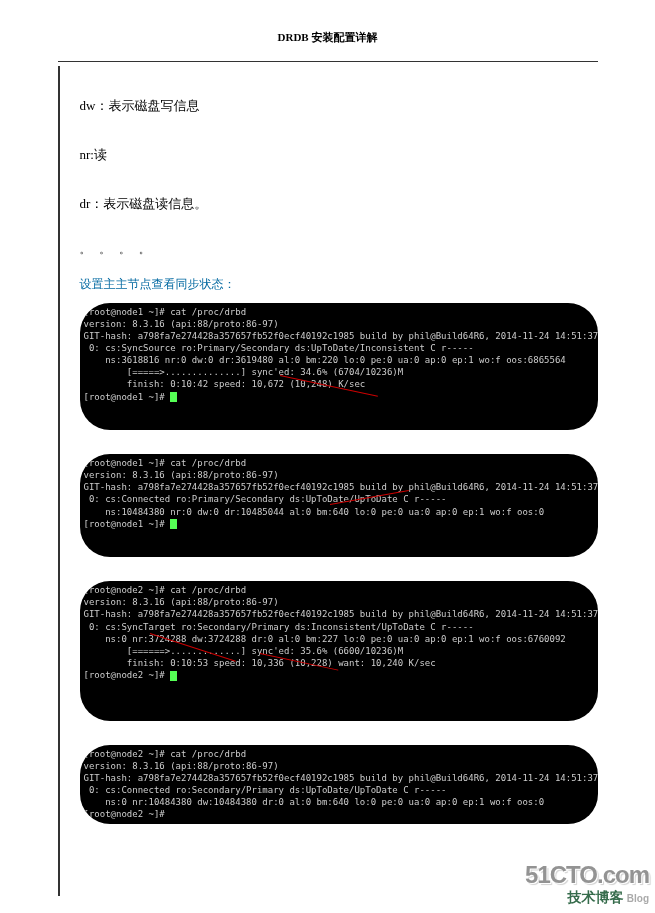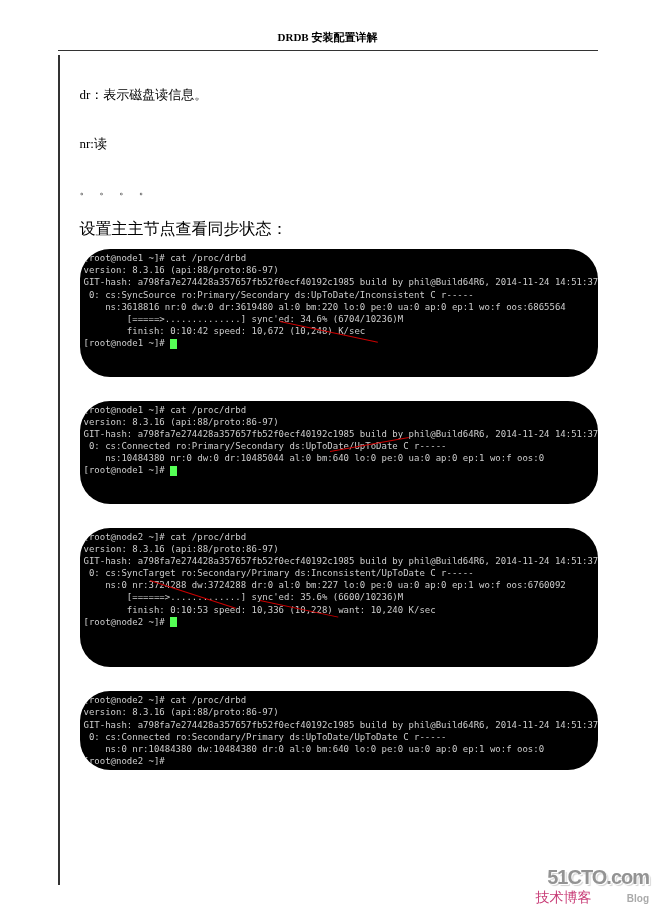--- a/index.html
+++ b/index.html
@@ -15,21 +15,21 @@
     .page {
       width: 540px;
       margin: 0 auto;
       padding-top: 30px;
       position: relative;
     }
     .header-title {
       text-align: center;
       font-size: 11px;
       font-weight: bold;
-      padding-bottom: 5px;
+      padding-bottom: 16px;
       border-bottom: 1px solid #333;
       margin-bottom: 4px;
     }
     .content-area {
       border-left: 2px solid #333;
       padding-left: 20px;
       padding-top: 30px;
       min-height: 830px;
     }
     .text-line {
@@ -38,24 +38,24 @@
       margin-bottom: 28px;
       color: #000;
     }
     .small-text {
       font-size: 11px;
       color: #333;
       margin-bottom: 18px;
       letter-spacing: 3px;
     }
     .section-title {
-      font-size: 16px;
+      font-size: 12px;
       line-height: 1.6;
       margin-bottom: 8px;
-      color: #000000;
+      color: #0369a1;
     }
     .terminal {
       background: #000;
       color: #ccc;
       font-family: "Consolas", "Monaco", monospace;
       font-size: 9px;
       line-height: 1.35;
       padding: 3px 4px;
       margin-bottom: 24px;
       white-space: pre;
@@ -78,51 +78,51 @@
     }
     .watermark {
       position: absolute;
       right: 6px;
       bottom: 6px;
       text-align: right;
       color: #777;
       font-family: Arial, sans-serif;
     }
     .watermark .big {
-      font-size: 20px;
+      font-size: 24px;
       font-weight: 900;
       color: #888;
       letter-spacing: -1px;
       text-shadow: 1px 1px 0 #fff, 2px 2px 1px rgba(0,0,0,0.2);
       opacity: 0.9;
     }
     .watermark .sub {
       font-size: 14px;
-      font-weight: normal;
-      color: #be185d;
+      font-weight: bold;
+      color: #14532d;
       text-shadow: 1px 1px 0 #fff;
       opacity: 0.85;
     }
     .watermark .small {
       font-size: 10px;
       color: #aaa;
       font-weight: bold;
-      margin-left: 32px;
     }
   </style>
 </head>
 <body>
 
 <div class="page">
   <div class="header-title">DRDB 安装配置详解</div>
 
   <div class="content-area">
 
+    <div class="text-line">dw：表示磁盘写信息</div>
+    <div class="text-line">nr:读</div>
     <div class="text-line">dr：表示磁盘读信息。</div>
-    <div class="text-line">nr:读</div>
     <div class="small-text">。  。  。  。</div>
 
     <div class="section-title">设置主主节点查看同步状态：</div>
     <div class="terminal"><span>[root@node1 ~]# cat /proc/drbd
 version: 8.3.16 (api:88/proto:86-97)
 GIT-hash: a798fa7e274428a357657fb52f0ecf40192c1985 build by phil@Build64R6, 2014-11-24 14:51:37
  0: cs:SyncSource ro:Primary/Secondary ds:UpToDate/Inconsistent C r-----
     ns:3618816 nr:0 dw:0 dr:3619480 al:0 bm:220 lo:0 pe:0 ua:0 ap:0 ep:1 wo:f oos:6865564
         [=====&gt;..............] sync'ed: 34.6% (6704/10236)M
         finish: 0:10:42 speed: 10,672 (10,248) K/sec

